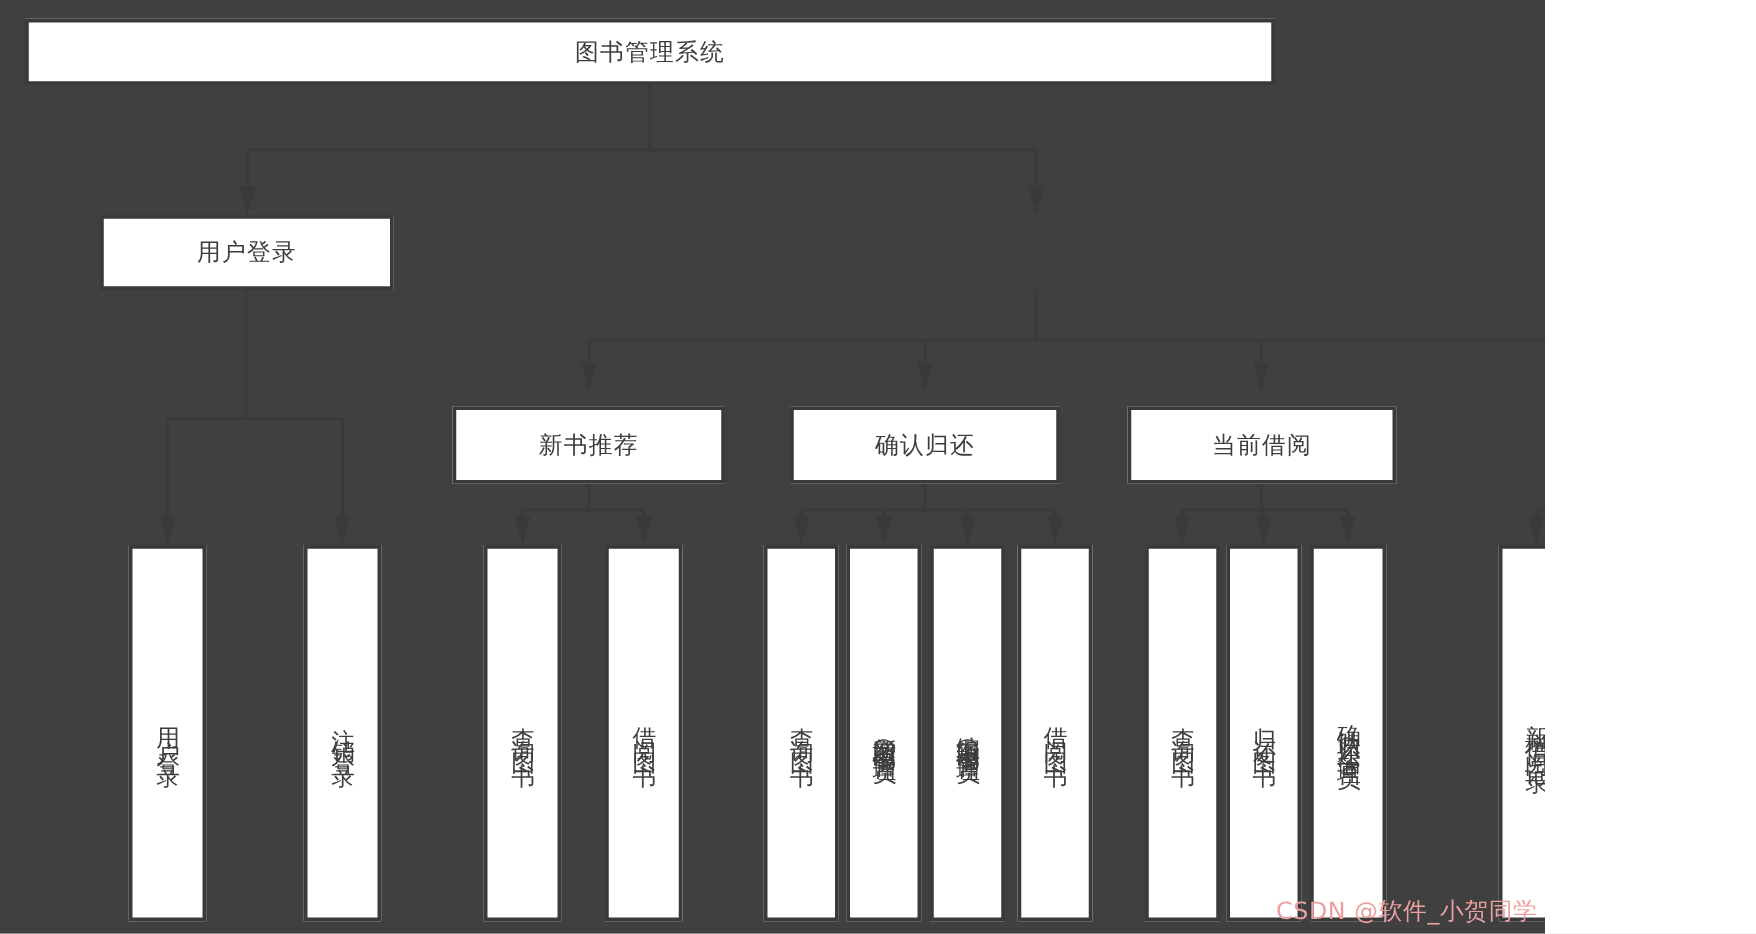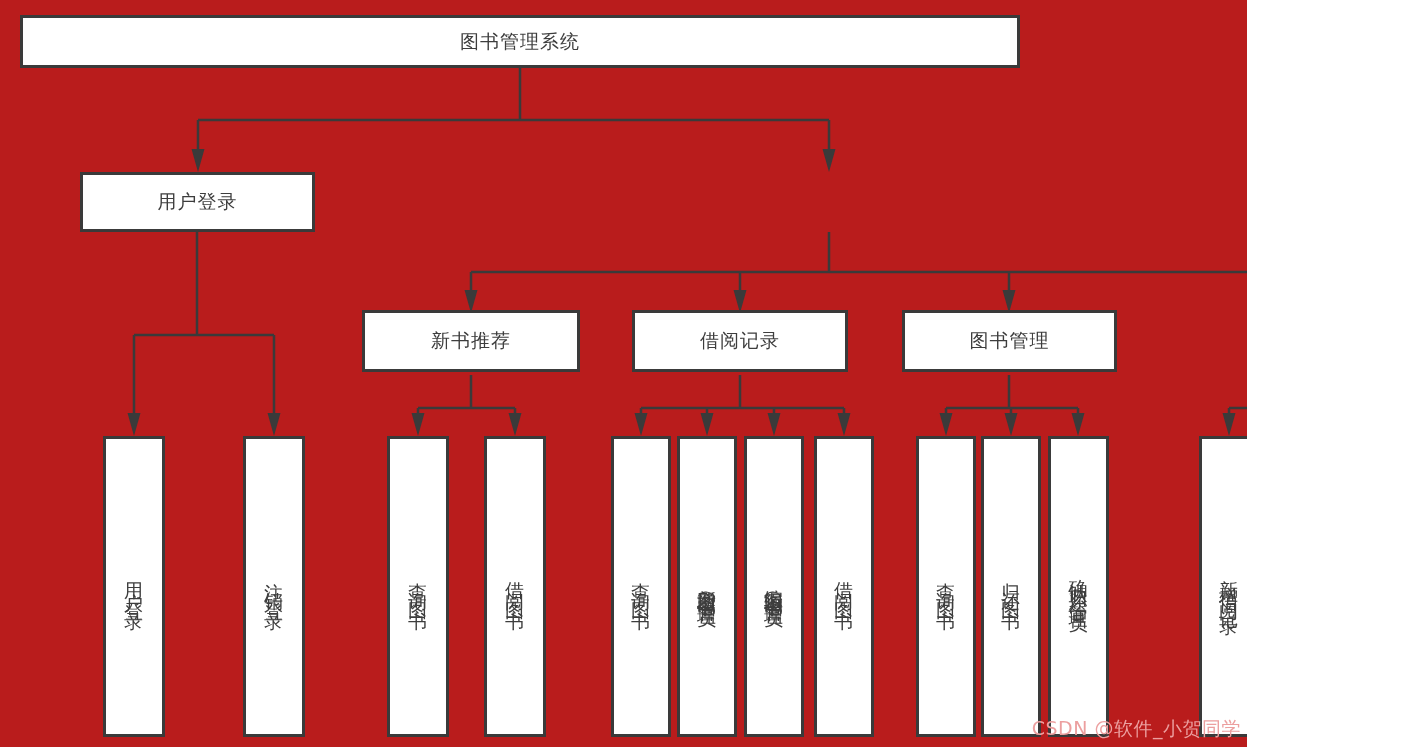--- a/index.html
+++ b/index.html
@@ -1,43 +1,42 @@
 <!DOCTYPE html>
 <html><head>
 <meta charset="utf-8">
 <style>
   html,body{margin:0;padding:0;background:#ffffff;}
   #stage{
     position:relative;
     width:1236px;height:747px;
-    background:#b91c1c;
+    background:#404040;
     font-family:"DejaVu Sans",sans-serif;
     overflow:hidden;
-    padding-left:11px;
   }
   #connectors{position:absolute;left:0;top:0;z-index:1;}
   .box{
     position:absolute;
     box-sizing:border-box;
     border:3px solid #3a3a3a;
     background:#ffffff;
     display:flex;
     align-items:center;
     justify-content:center;
     z-index:2;
   }
   .hlabel{
     color:#3d3d3d;
     font-size:19px;
     letter-spacing:1px;
     white-space:nowrap;
   }
   .root{left:20px;top:15px;width:1000px;height:53px;}
   .l2{top:172px;height:60px;}
-  .l3{top:310px;height:62px;text-align:center;}
+  .l3{top:325px;height:62px;text-align:center;}
   .leaf{top:436px;height:301px;}
   .vlabel{
     writing-mode:vertical-rl;
     text-orientation:mixed;
     color:#3d3d3d;
     font-size:19px;
     line-height:1;
     white-space:nowrap;
   }
   .ls4{letter-spacing:0.52em;}
@@ -105,24 +104,24 @@
   </div>
 
   <div class="box l2" style="left:80px;width:235px;">
     <span class="hlabel">用户登录</span>
   </div>
 
   <div class="box l3" style="left:362px;width:218px;">
     <span class="hlabel">新书推荐</span>
   </div>
   <div class="box l3" style="left:632px;width:216px;">
-    <span class="hlabel">借阅记录</span>
+    <span class="hlabel">确认归还</span>
   </div>
   <div class="box l3" style="left:902px;width:215px;">
-    <span class="hlabel">图书管理</span>
+    <span class="hlabel">当前借阅</span>
   </div>
 
   <div class="box leaf" style="left:103px;width:62px;">
     <span class="vlabel ls4">用户登录</span>
   </div>
   <div class="box leaf" style="left:243px;width:62px;">
     <span class="vlabel ls4">注销登录</span>
   </div>
 
   <div class="box leaf" style="left:387px;width:62px;">

